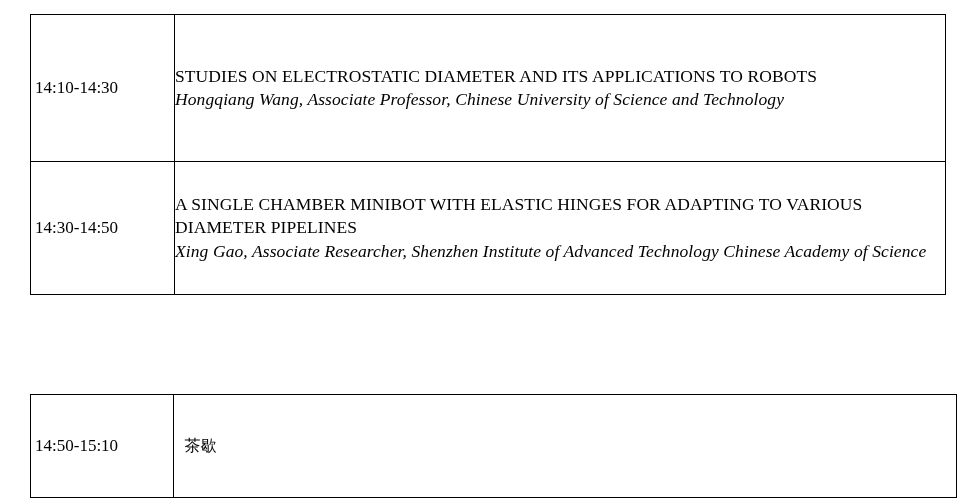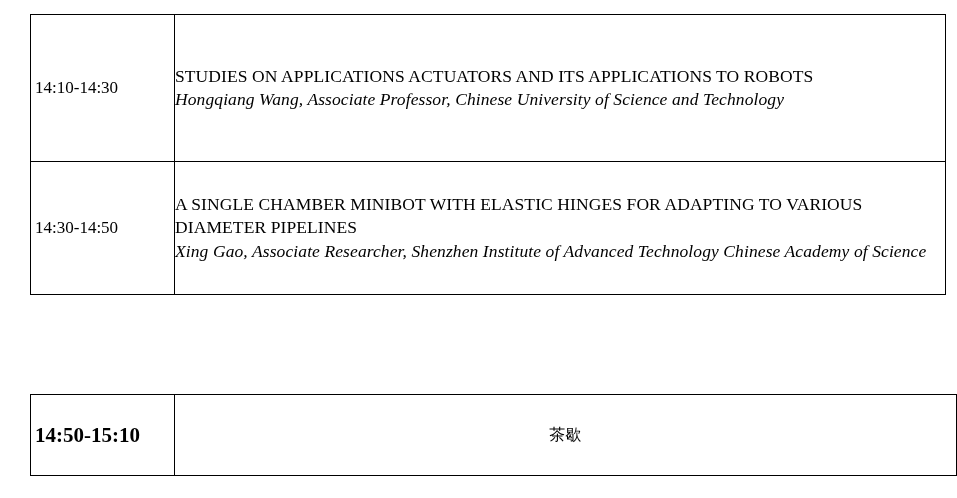--- a/index.html
+++ b/index.html
@@ -63,27 +63,26 @@
     left: 30px;
     top: 14px;
   }
   
   #table-break {
     position: absolute;
     left: 30px;
     top: 394px;
   }
   #table-break .time-cell {
-    font-weight: bold;
-    font-size: 21px;
+    font-weight: normal;
+    font-size: 17px;
   }
   #table-break .desc-cell {
     font-size: 17px;
-    padding: 14px 10px;
-    text-align: center;
+    padding: 25px 10px;
   }
   .cjk {
     font-family: "DejaVu Sans", "Liberation Sans", sans-serif;
     font-size: 16px;
   }
   .row-1 .desc-cell { height: 146px; }
   .row-2 .desc-cell { height: 132px; }
   .break-row .desc-cell { height: 52px; }
 </style>
 </head>
@@ -91,21 +90,21 @@
 
 <div class="page">
 
   <table class="schedule" id="table-sessions">
     <tbody>
       <tr class="row-1">
         <td class="col-time">
           <div class="time-cell">14:10-14:30</div>
         </td>
         <td class="col-desc desc-cell">
-          <div class="session-title">STUDIES ON APPLICATIONS ACTUATORS AND ITS APPLICATIONS TO ROBOTS</div>
+          <div class="session-title">STUDIES ON ELECTROSTATIC DIAMETER AND ITS APPLICATIONS TO ROBOTS</div>
           <div class="session-speaker">Hongqiang Wang, Associate Professor, Chinese University of Science and Technology</div>
         </td>
       </tr>
       <tr class="row-2">
         <td class="col-time">
           <div class="time-cell">14:30-14:50</div>
         </td>
         <td class="col-desc desc-cell">
           <div class="session-title">A SINGLE CHAMBER MINIBOT WITH ELASTIC HINGES FOR ADAPTING TO VARIOUS DIAMETER PIPELINES</div>
           <div class="session-speaker">Xing Gao, Associate Researcher, Shenzhen Institute of Advanced Technology Chinese Academy of Science</div>

